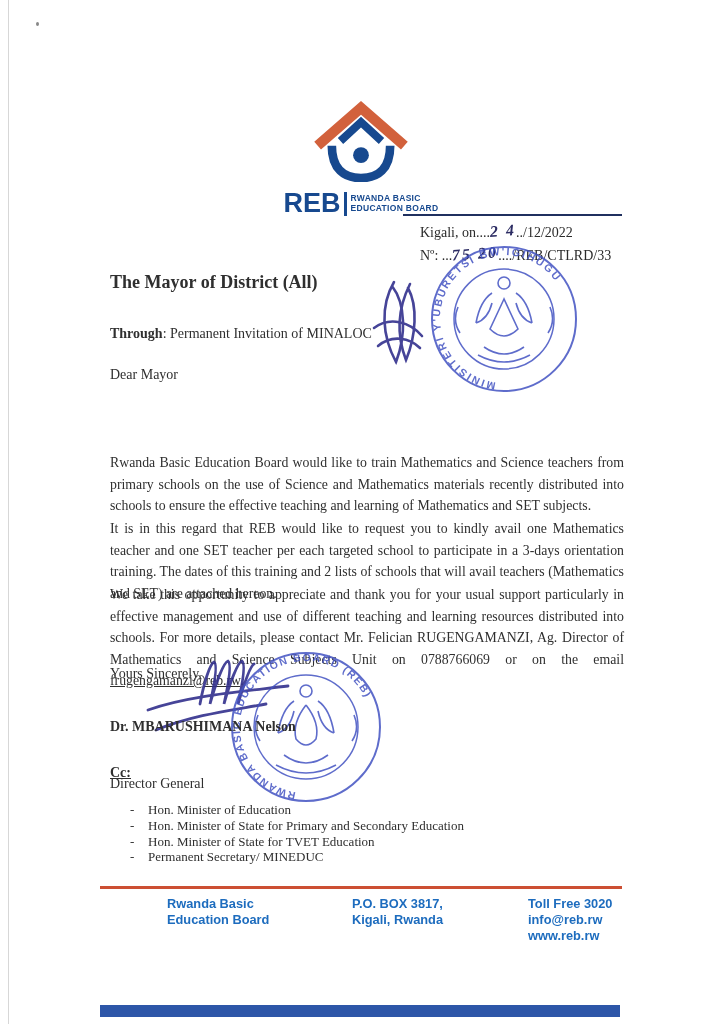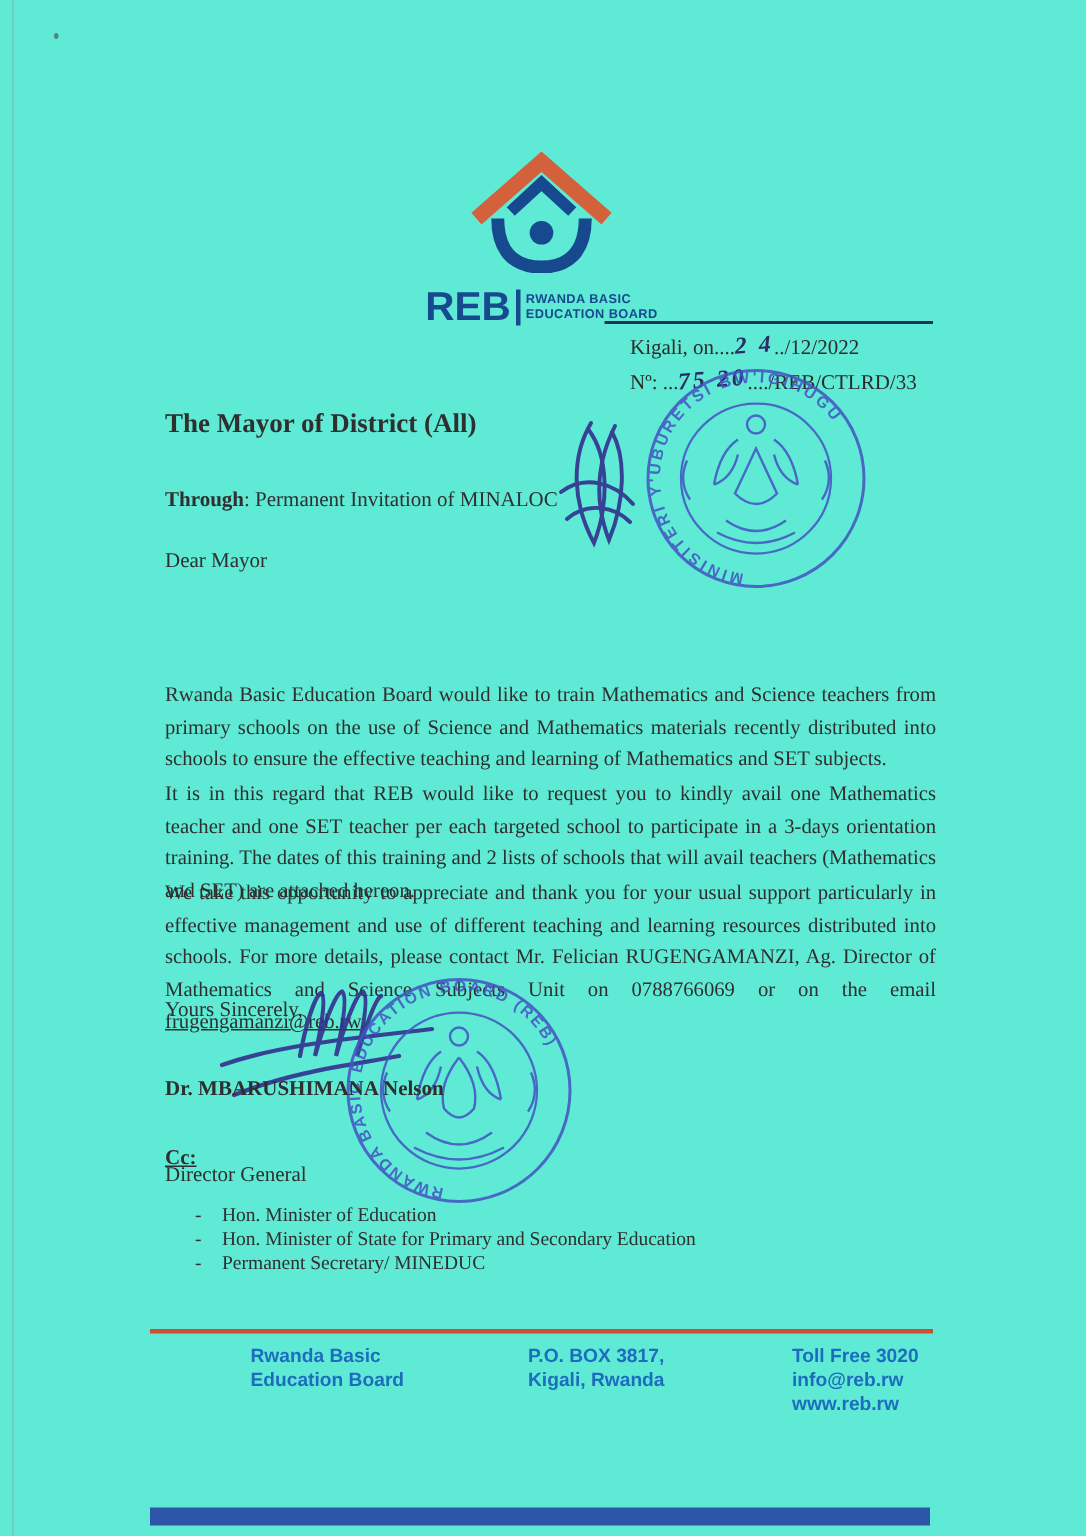--- a/index.html
+++ b/index.html
@@ -1,18 +1,18 @@
 <!DOCTYPE html>
 <html><head>
 <meta charset="utf-8">
 <style>
   html,body{margin:0;padding:0;background:#e8e8e8;}
   .page{
     position:relative;width:724px;height:1024px;margin:0 auto;
-    background:#5eead4;overflow:hidden;
+    background:#ffffff;overflow:hidden;
     font-family:"Liberation Serif", serif;color:#2f2f2f;
   }
   .abs{position:absolute;}
   .scanline{left:8px;top:0;width:1px;height:100%;background:rgba(140,140,140,.35);}
   .speck{left:36px;top:22px;width:3px;height:4px;background:#555;border-radius:50%;opacity:.7;}
 
   
   .logo-block{left:261px;top:100px;width:200px;text-align:center;}
   .logo-row{display:flex;align-items:center;justify-content:center;margin-top:4px;}
   .logo-acronym{font-family:"Liberation Sans",sans-serif;font-weight:bold;font-size:27px;color:#17498f;letter-spacing:0;line-height:1;}
@@ -164,20 +164,21 @@
     </g>
   </svg>
 
   <div class="abs name">Dr. MBARUSHIMANA Nelson</div>
   <div class="abs title">Director General</div>
 
   <div class="abs cc-label">Cc:</div>
   <ul class="abs cc-list">
     <li>Hon. Minister of Education</li>
     <li>Hon. Minister  of State for Primary and Secondary Education</li>
+    <li>Hon. Minister of State for TVET Education</li>
     <li>Permanent Secretary/ MINEDUC</li>
   </ul>
 
   <div class="abs footer-rule"></div>
   <div class="abs footer-col fc1">
     <div>Rwanda Basic</div>
     <div>Education Board</div>
   </div>
   <div class="abs footer-col fc2">
     <div>P.O. BOX 3817,</div>

